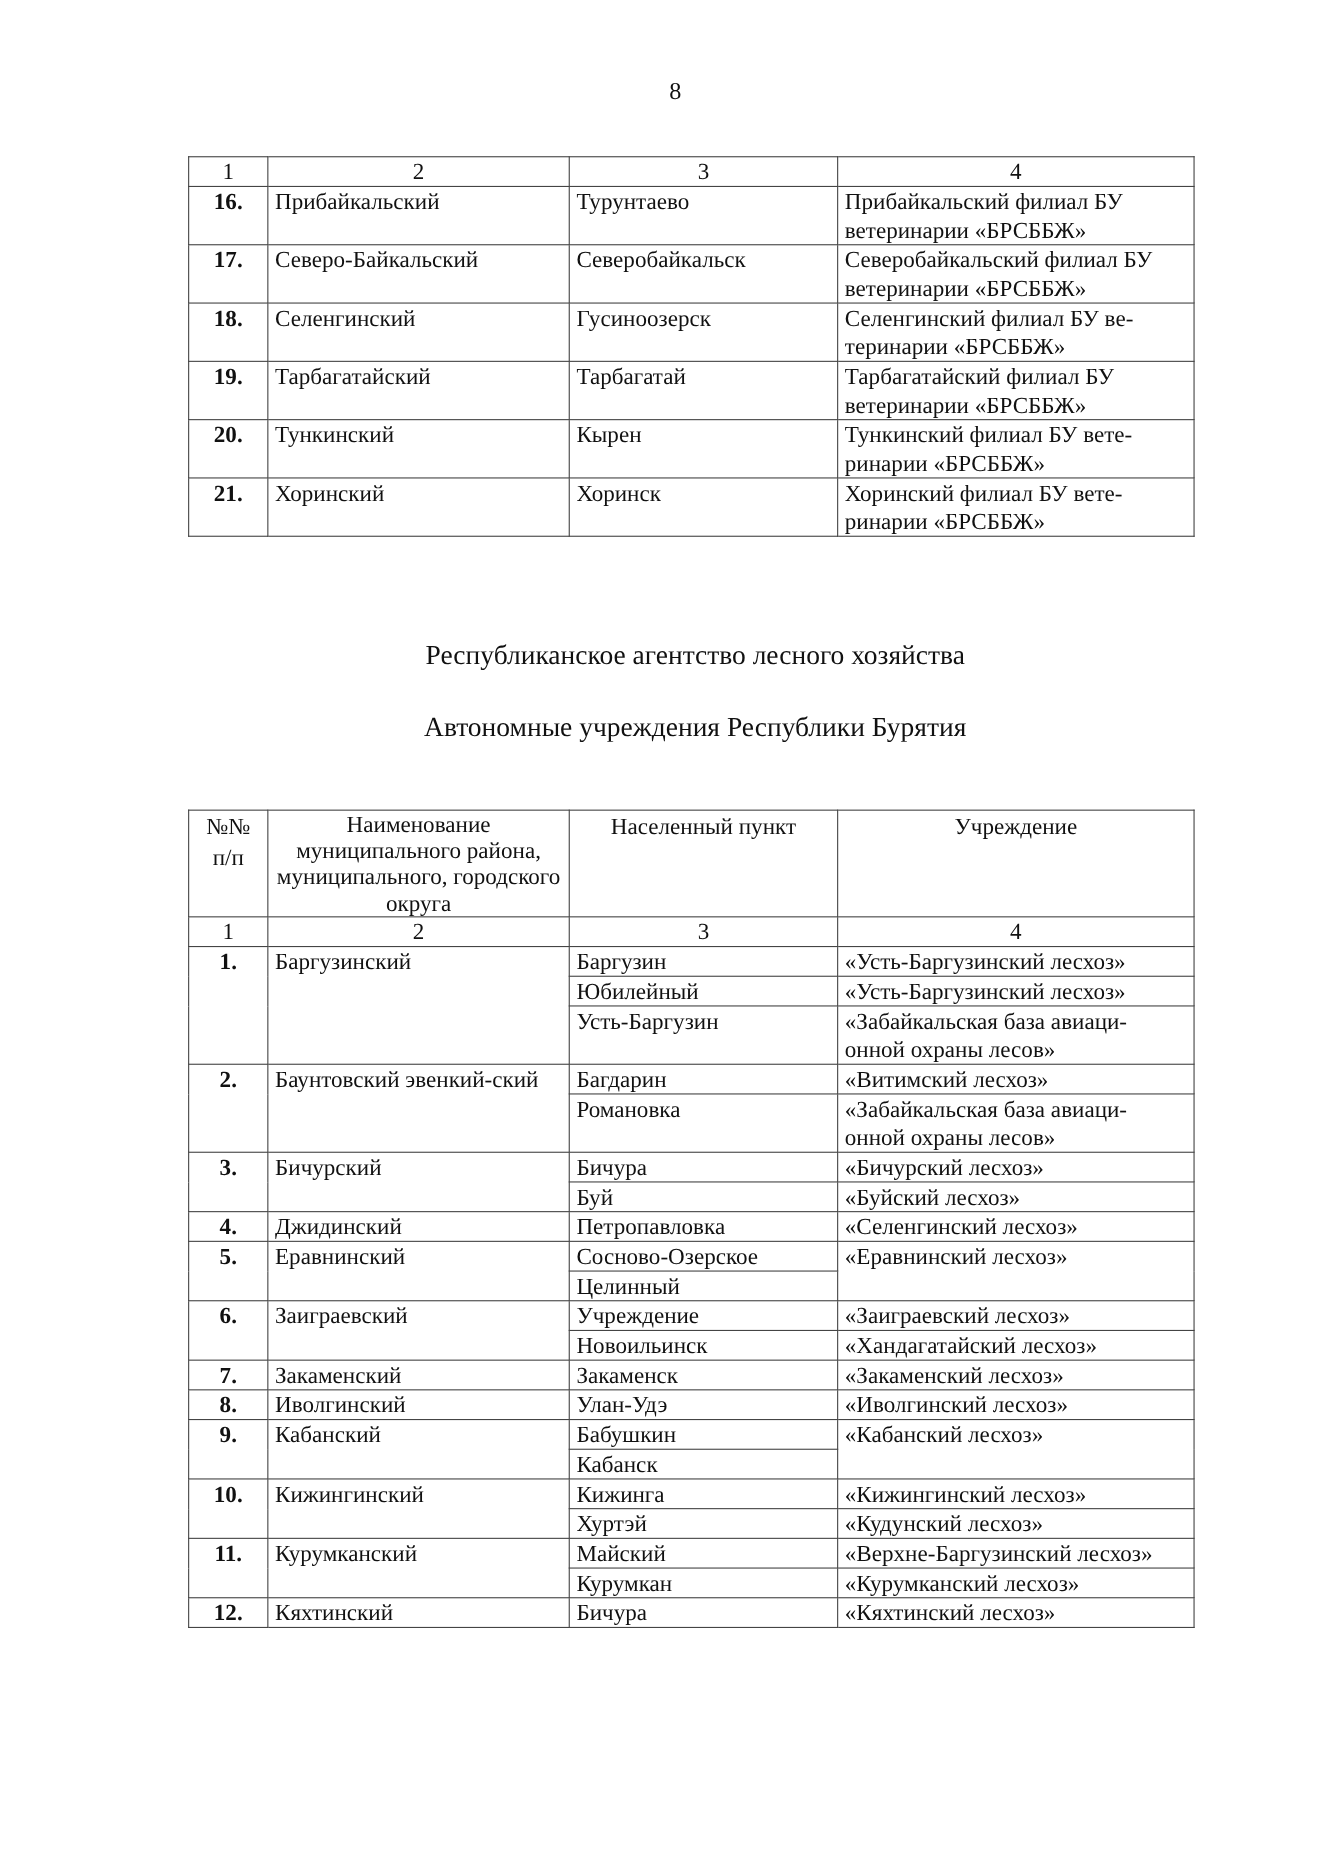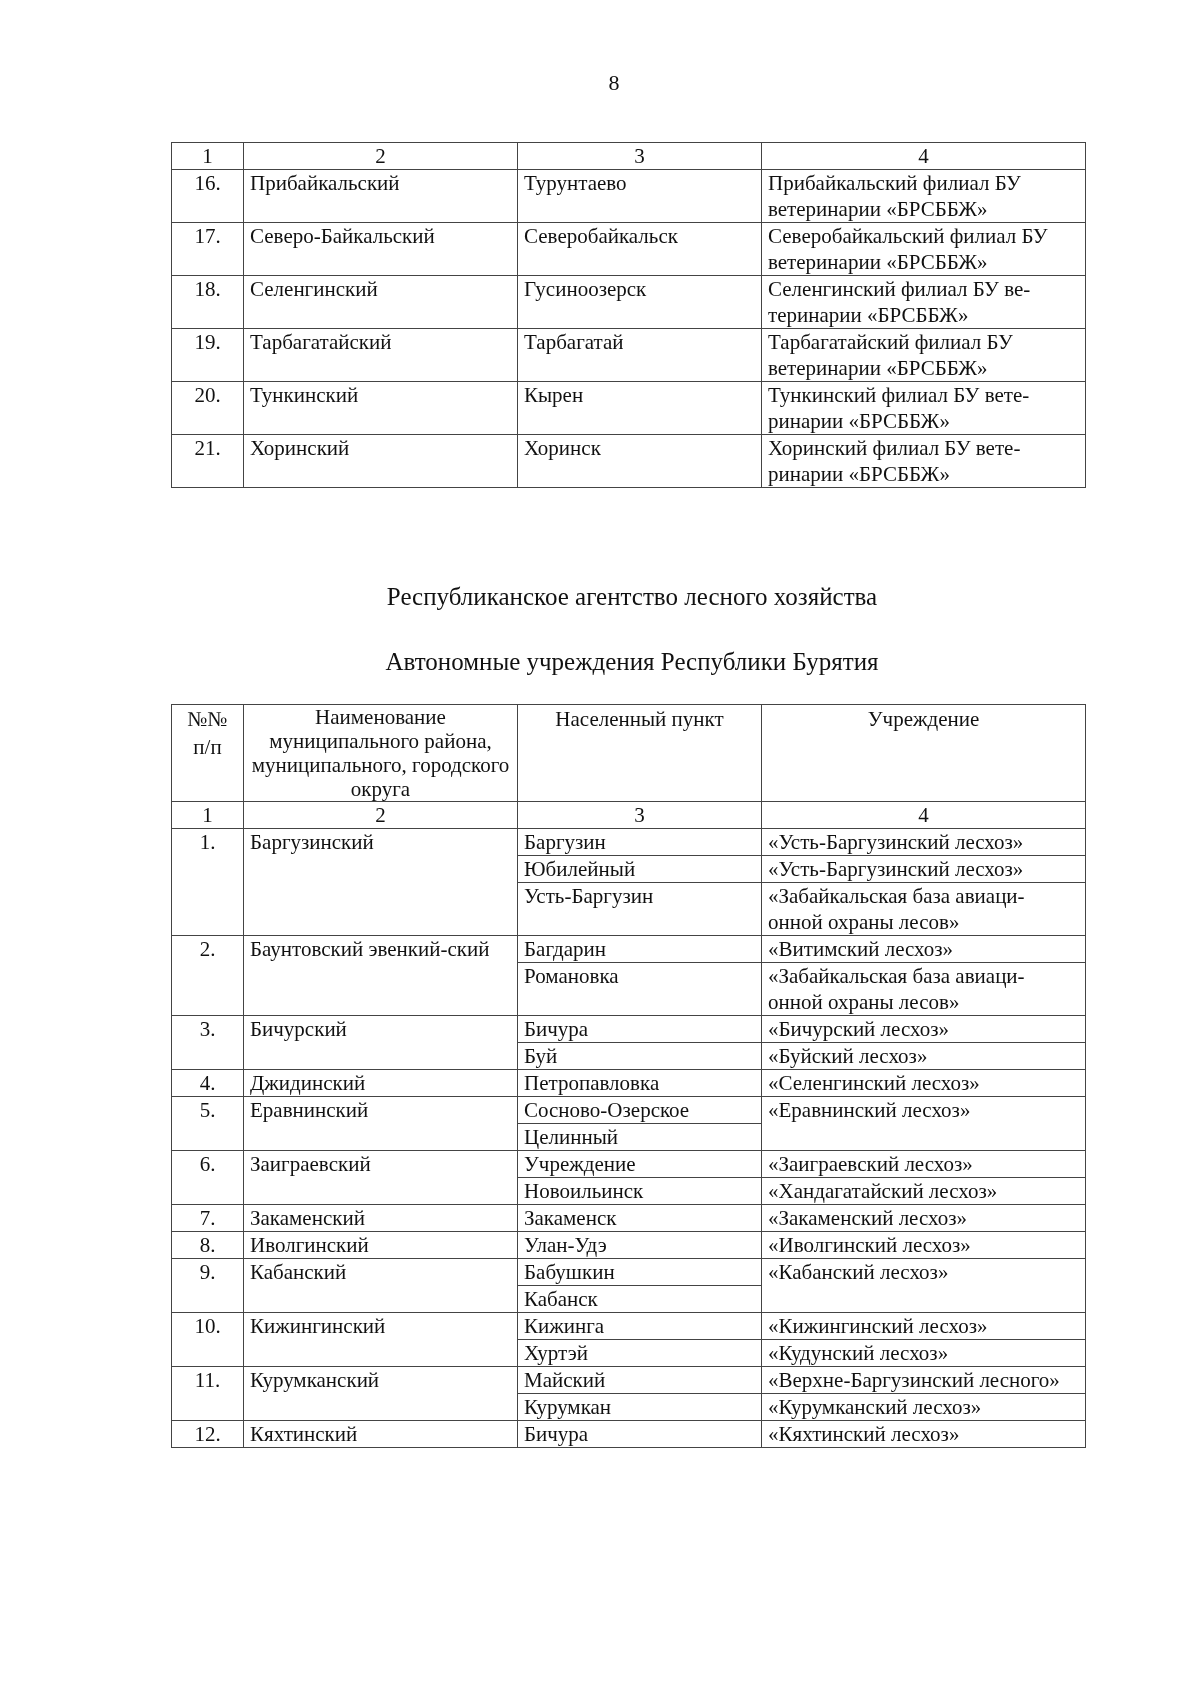--- a/index.html
+++ b/index.html
@@ -3,23 +3,23 @@
 <meta charset="utf-8">
 <style>
   html, body { margin: 0; padding: 0; background: #ffffff; }
   body { width: 1200px; height: 1698px; position: relative; overflow: hidden;
          font-family: "Liberation Serif", "DejaVu Serif", serif; color: #111; font-size: 21px; }
   .page-num { position: absolute; top: 70px; left: 0; width: 1228px; text-align: center; font-size: 22px; }
   .heading { position: absolute; left: 0; width: 1264px; text-align: center; font-size: 25px; }
   table { position: absolute; border-collapse: collapse; table-layout: fixed; }
   td { border: 1.3px solid #444; padding: 0 6px; vertical-align: top; line-height: 26px; font-size: 21px; }
   td.c { text-align: center; }
-  td.num { text-align: center; padding: 0; }
+  td.num { text-align: center; padding: 0; font-weight: bold; }
   #t1 { left: 171px; top: 142px; width: 914px; }
-  #t2 { left: 171px; top: 704px; width: 914px; }
+  #t2 { left: 171px; top: 736px; width: 914px; }
   col.c1 { width: 72px; } col.c2 { width: 274px; } col.c3 { width: 244px; } col.c4 { width: 324px; }
 </style>
 </head>
 <body>
 
 <div class="page-num">8</div>
 
 <table id="t1">
   <colgroup>
       <col class="c1">
@@ -185,21 +185,21 @@
         <td>«Кижингинский лесхоз»</td>
       </tr>
       <tr>
         <td>Хуртэй</td>
         <td>«Кудунский лесхоз»</td>
       </tr>
       <tr>
         <td class="num" rowspan="2">11.</td>
         <td rowspan="2">Курумканский</td>
         <td>Майский</td>
-        <td>«Верхне-Баргузинский лесного»</td>
+        <td>«Верхне-Баргузинский лесхоз»</td>
       </tr>
       <tr>
         <td>Курумкан</td>
         <td>«Курумканский лесхоз»</td>
       </tr>
       <tr>
         <td class="num" rowspan="1">12.</td>
         <td rowspan="1">Кяхтинский</td>
         <td>Бичура</td>
         <td>«Кяхтинский лесхоз»</td>

